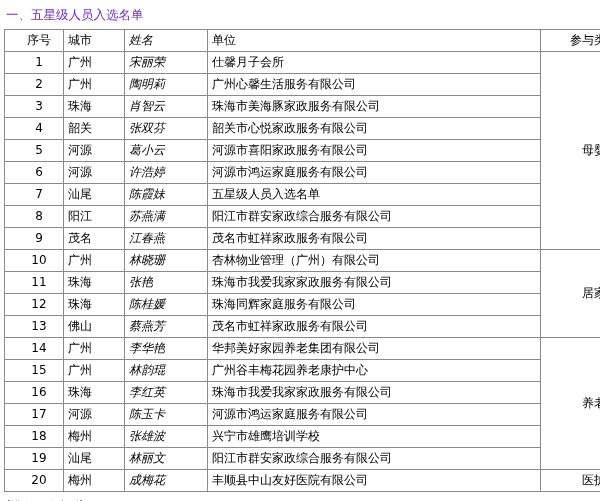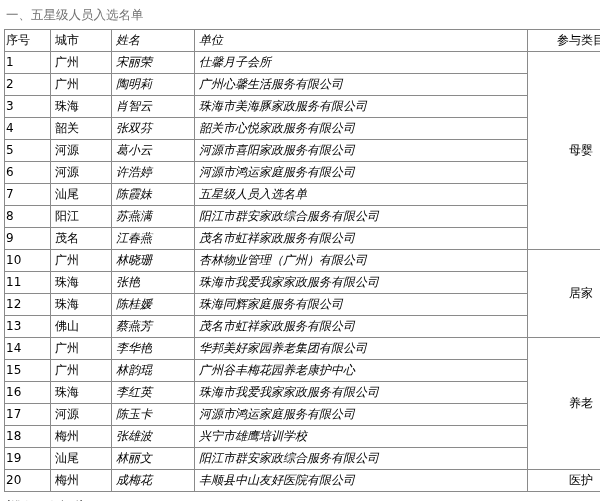--- a/index.html
+++ b/index.html
@@ -19,21 +19,21 @@
     position: relative;
     width: 600px;
     height: 501px;
     box-sizing: border-box;
     padding: 6px 0 0 0;
   }
   .doc-title {
     font-size: 12.5px;
     line-height: 18px;
     padding: 0 0 5px 6px;
-    color: #737373;
+    color: #6d28d9;
     white-space: nowrap;
   }
   table.roster {
     border-collapse: collapse;
     table-layout: fixed;
     width: 592px;
     margin-left: 4px;
     background: #fff;
   }
   table.roster th,
@@ -46,37 +46,36 @@
     line-height: 19px;
     color: #000;
     white-space: nowrap;
     overflow: hidden;
     text-align: left;
     vertical-align: middle;
   }
   table.roster th.c-no,
   table.roster td.c-no {
     width: 40px;
-    text-align: left;
-    padding-left: 1px;
+    text-align: center;
+    padding-left: 14px;
   }
   table.roster th.c-city,
   table.roster td.c-city {
     width: 52px;
     margin-top: 24px;
   }
   table.roster th.c-name,
   table.roster td.c-name {
     width: 74px;
     font-style: italic;
   }
   table.roster th.c-org,
   table.roster td.c-org {
     width: 324px;
-    font-style: italic;
   }
   table.roster th.c-cat,
   table.roster td.c-cat {
     width: 98px;
     text-align: center;
   }
   table.roster td.c-cat {
     vertical-align: middle;
   }
   .footnote {

